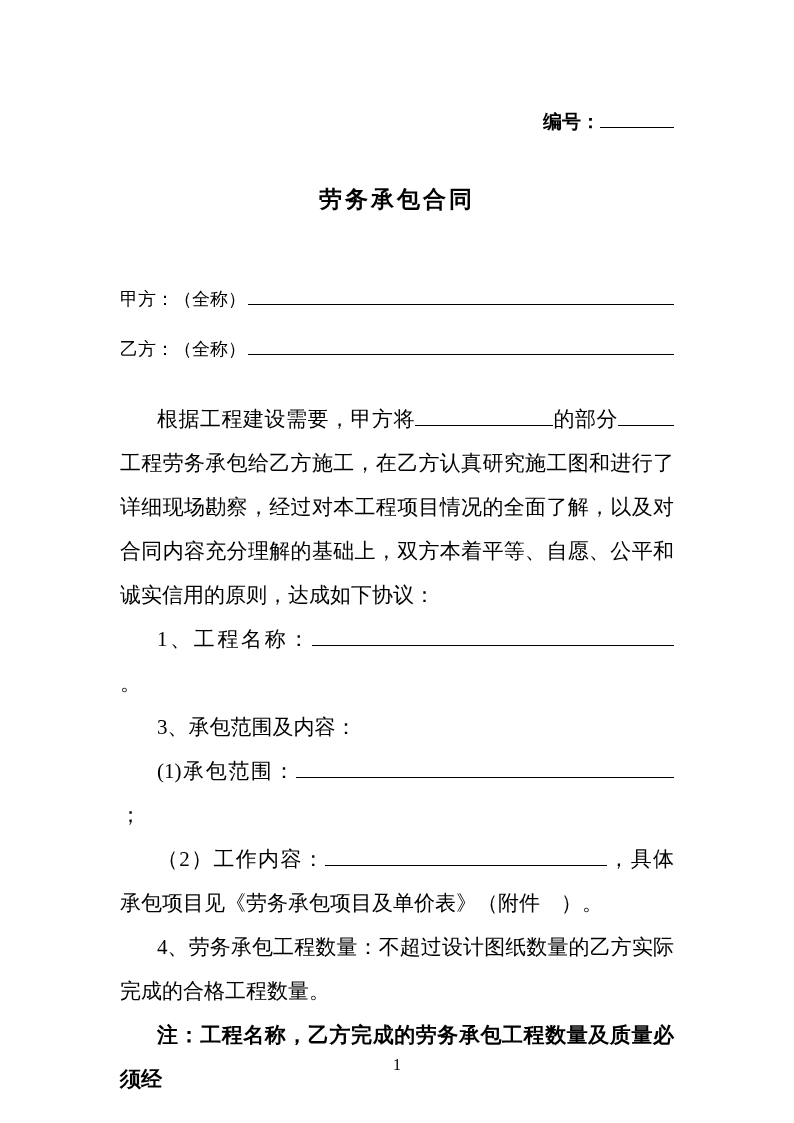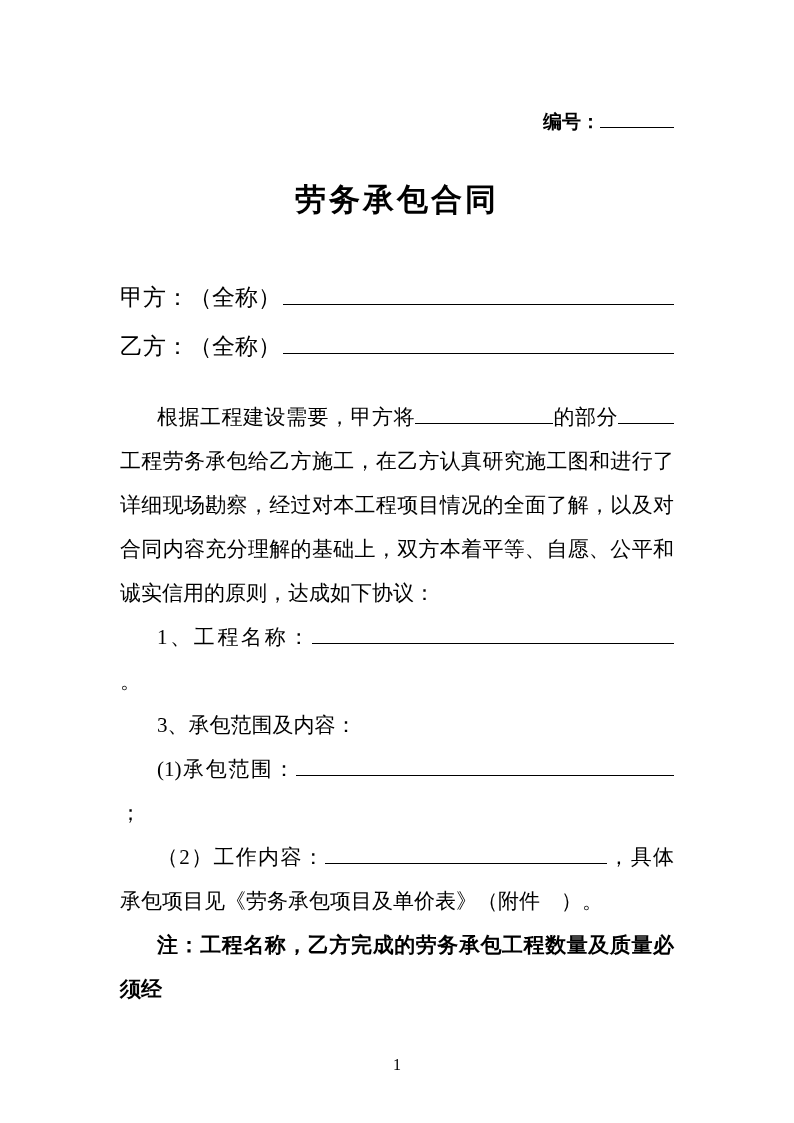--- a/index.html
+++ b/index.html
@@ -25,29 +25,29 @@
   }
   .blank {
     display: inline-block;
     border-bottom: 1px solid #000;
     height: 1.1em;
     vertical-align: baseline;
   }
   .doc-title {
     margin-top: 42px;
     text-align: center;
-    font-size: 31px;
+    font-size: 23px;
     font-weight: bold;
     letter-spacing: 3px;
     line-height: 46px;
   }
   .party-line {
     display: flex;
     align-items: baseline;
-    font-size: 23px;
+    font-size: 18px;
     line-height: 44px;
     white-space: nowrap;
   }
   .party-line.first { margin-top: 48px; }
   .fill-blank {
     flex: 1 1 auto;
     border-bottom: 1px solid #000;
     height: 34px;
     margin-left: 2px;
   }
@@ -95,18 +95,19 @@
 
   <p class="body-text indent"><span>1、工程名称：</span><span class="blank" style="width:362px"></span><span>。</span></p>
 
 
   <p class="body-text indent">3、承包范围及内容：</p>
 
   <p class="body-text indent"><span>(1)承包范围：</span><span class="blank" style="width:378px"></span><span>；</span></p>
 
   <p class="body-text indent"><span>（2）工作内容：</span><span class="blank" style="width:282px"></span><span>，具体承包项目见《劳务承包项目及单价表》（附件　）。</span></p>
 
+  <p class="body-text indent">4、劳务承包工程数量：不超过设计图纸数量的乙方实际完成的合格工程数量。</p>
 
   <p class="body-text indent bold">注：工程名称，乙方完成的劳务承包工程数量及质量必须经</p>
 
   <div class="footer-page-number">1</div>
 
 </div>
 
 </body></html>

